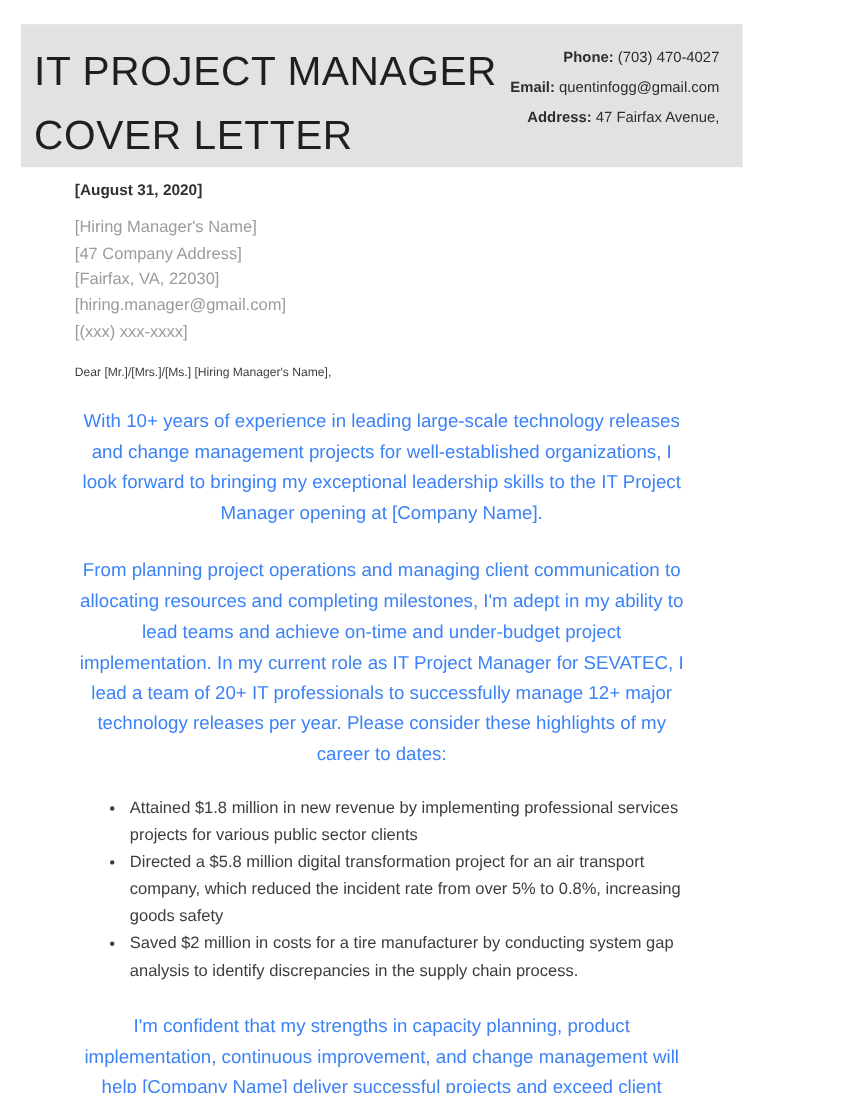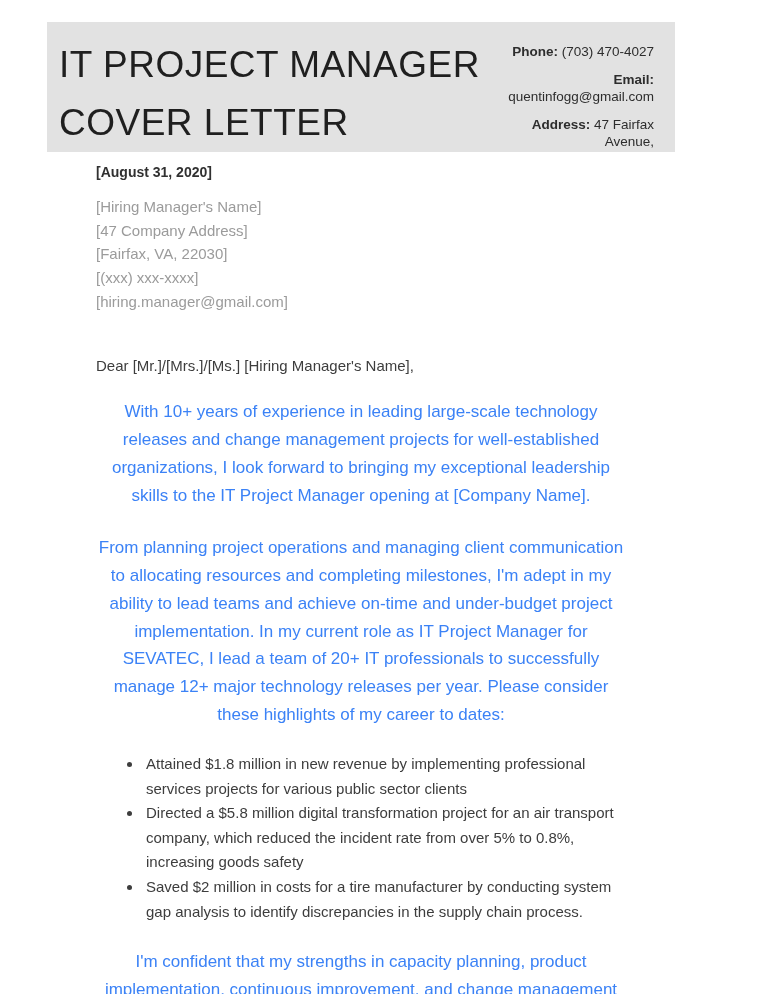--- a/index.html
+++ b/index.html
@@ -9,21 +9,20 @@
     height: 994px;
     background: #ffffff;
     font-family: "Liberation Sans", sans-serif;
   }
   .page {
     position: relative;
     width: 694px;
     height: 994px;
     background: #ffffff;
     overflow: hidden;
-    padding-left: 28px;
   }
   
   .header {
     margin: 22px 19px 0 19px;
     height: 130px;
     background: #e2e2e2;
     display: flex;
     justify-content: space-between;
     align-items: flex-start;
     padding: 14px 21px 14px 12px;
@@ -58,22 +57,22 @@
     font-weight: 600;
     color: #313131;
   }
   .recipient {
     margin-top: 15px;
     font-size: 15px;
     line-height: 1.58;
     color: #9b9b9b;
   }
   .salutation {
-    margin-top: 44px;
-    font-size: 15px;
+    margin-top: 20px;
+    font-size: 11px;
     color: #3d3d3d;
   }
   .para {
     margin: 24px 0 0 0;
     font-size: 17px;
     line-height: 1.64;
     color: #3b82f6;
     text-align: center;
   }
   ul.highlights {
@@ -129,22 +128,22 @@
   </div>
 
   <div class="letter">
 
     <div class="date">[August 31, 2020]</div>
 
     <div class="recipient">
       <div>[Hiring Manager's Name]</div>
       <div>[47 Company Address]</div>
       <div>[Fairfax, VA, 22030]</div>
+      <div>[hiring.manager@gmail.com]</div>
       <div>[(xxx) xxx-xxxx]</div>
-      <div>[hiring.manager@gmail.com]</div>
     </div>
 
     <div class="salutation">Dear [Mr.]/[Mrs.]/[Ms.] [Hiring Manager's Name],</div>
 
     <p class="para">With 10+ years of experience in leading large-scale technology releases and change management projects for well-established organizations, I look forward to bringing my exceptional leadership skills to the IT Project Manager opening at [Company Name].</p>
 
     <p class="para">From planning project operations and managing client communication to allocating resources and completing milestones, I'm adept in my ability to lead teams and achieve on-time and under-budget project implementation. In my current role as IT Project Manager for SEVATEC, I lead a team of 20+ IT professionals to successfully manage 12+ major technology releases per year. Please consider these highlights of my career to dates:</p>
 
     <ul class="highlights">
       <li>Attained $1.8 million in new revenue by implementing professional services projects for various public sector clients</li>

